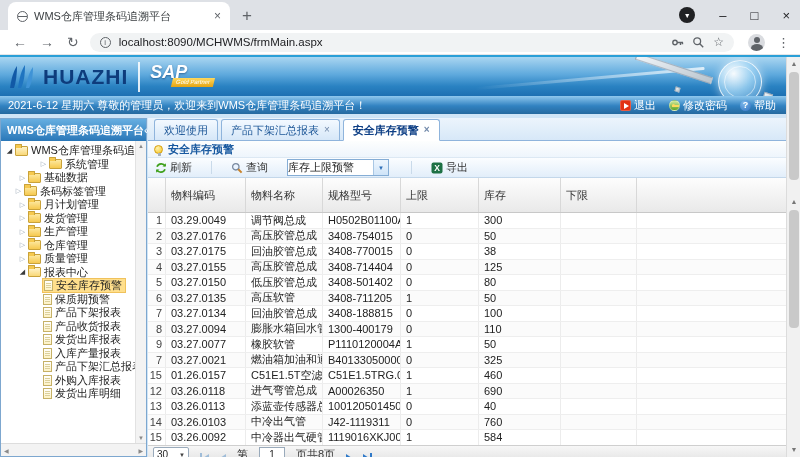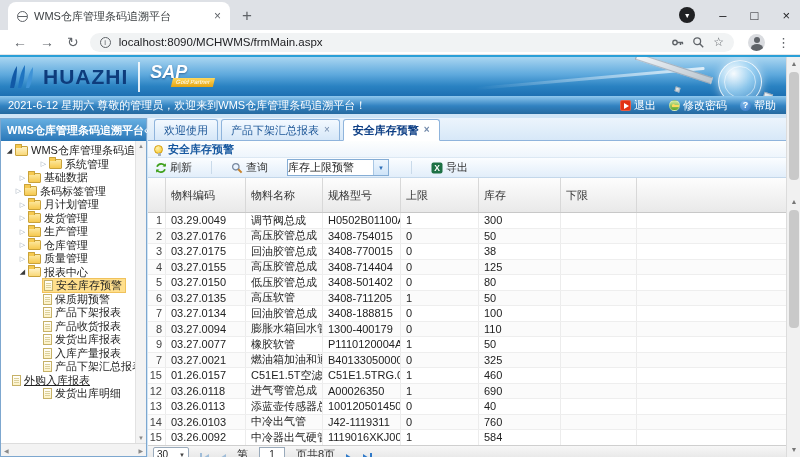--- a/index.html
+++ b/index.html
@@ -280,21 +280,21 @@
         <div class="tree-item" style="padding-left: 31px;">
           <span class="ti-arrow"></span>
           <span class="ico-page"></span>
           <span>入库产量报表</span>
         </div>
         <div class="tree-item" style="padding-left: 31px;">
           <span class="ti-arrow"></span>
           <span class="ico-page"></span>
           <span>产品下架汇总报表</span>
         </div>
-        <div class="tree-item" style=" text-decoration: underline;">
+        <div class="tree-item" style="padding-left: 31px;">
           <span class="ti-arrow"></span>
           <span class="ico-page"></span>
           <span>外购入库报表</span>
         </div>
         <div class="tree-item" style="padding-left: 31px;">
           <span class="ti-arrow"></span>
           <span class="ico-page"></span>
           <span>发货出库明细</span>
         </div>
         <div class="sb-vscroll">

